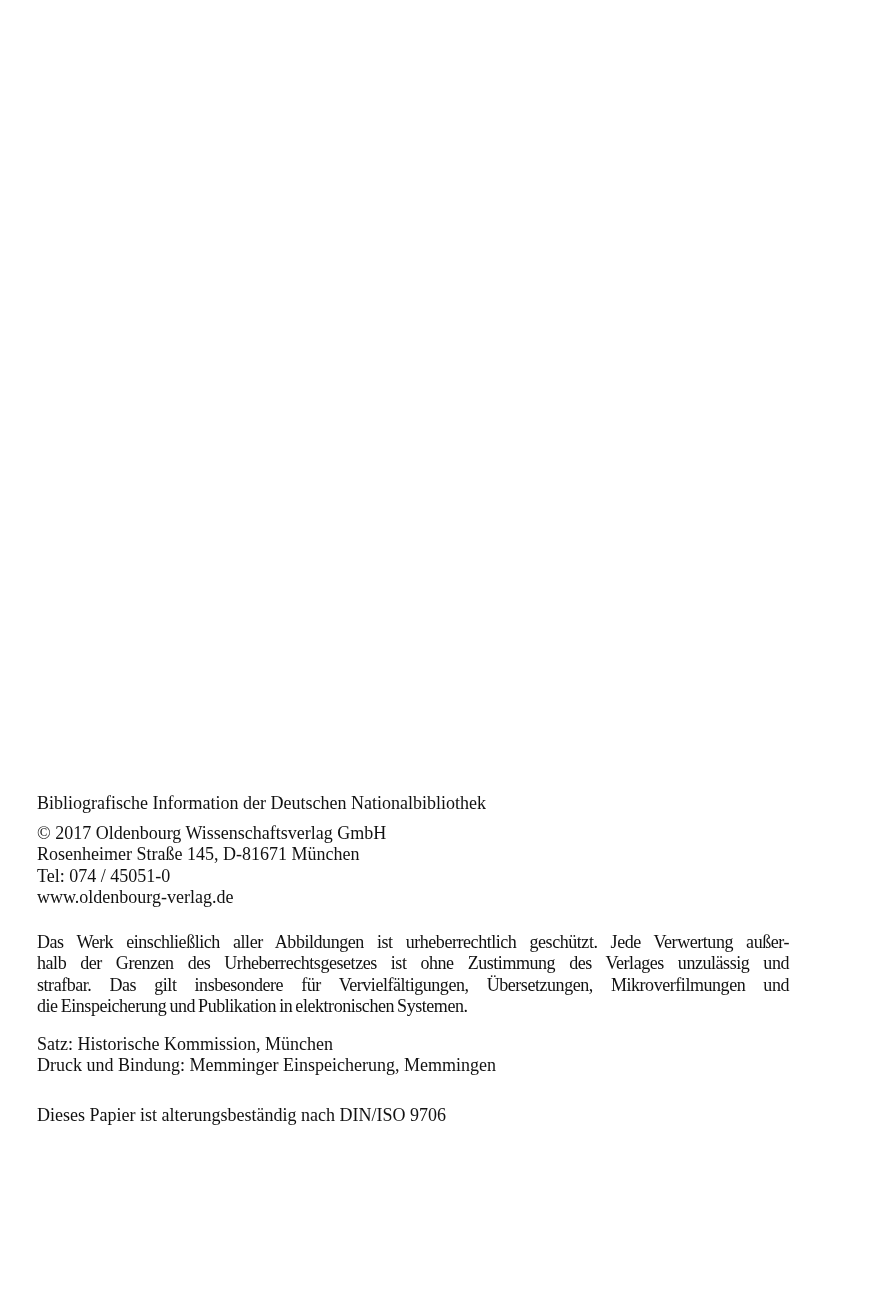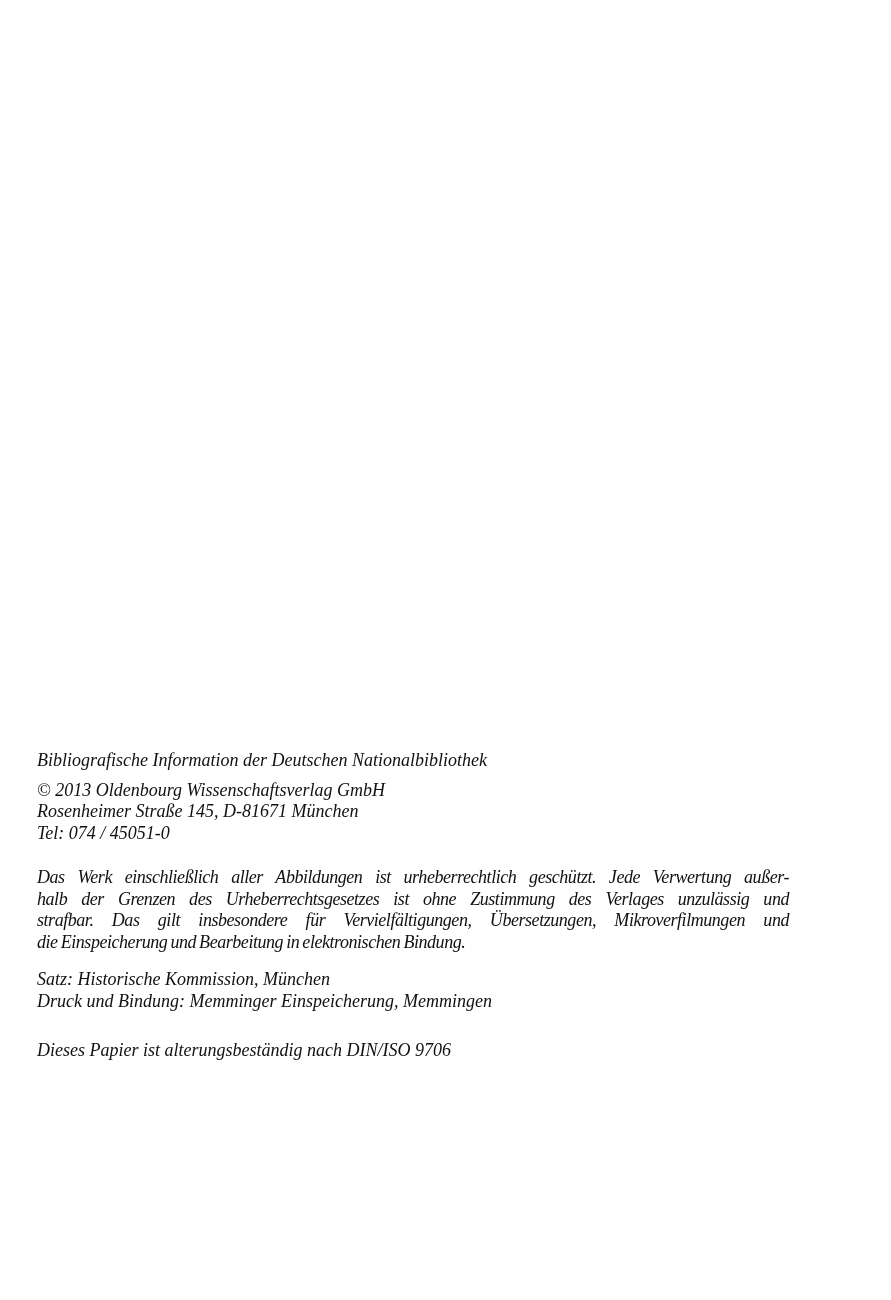--- a/index.html
+++ b/index.html
@@ -12,23 +12,22 @@
       height: 1300px;
       position: relative;
       overflow: hidden;
       font-family: "Liberation Serif", "DejaVu Serif", serif;
       color: #111111;
       font-size: 18px;
     }
     .imprint {
       position: absolute;
       left: 37px;
-      top: 750px;
+      top: 793px;
       width: 752px;
-      font-style: italic;
     }
     .line {
       display: block;
       white-space: nowrap;
       line-height: 21.5px;
     }
     .block { margin: 0; }
     .b-title { margin-bottom: 8px; }
     .b-dnb { margin-bottom: 23px; }
     .b-publisher { margin-bottom: 23px; }
@@ -50,30 +49,31 @@
 <body>
 
 <div class="imprint">
 
   <div class="block b-title">
     <span class="line">Bibliografische Information der Deutschen Nationalbibliothek</span>
   </div>
 
 
   <div class="block b-publisher">
-    <span class="line">© 2013 Oldenbourg Wissenschaftsverlag GmbH</span>
+    <span class="line">© 2017 Oldenbourg Wissenschaftsverlag GmbH</span>
     <span class="line">Rosenheimer Straße 145, D-81671 München</span>
     <span class="line">Tel: 074 / 45051-0</span>
+    <span class="line">www.oldenbourg-verlag.de</span>
   </div>
 
   <div class="block b-rights">
     <span class="line">Das Werk einschließlich aller Abbildungen ist urheberrechtlich geschützt. Jede Verwertung außer-</span>
     <span class="line">halb der Grenzen des Urheberrechtsgesetzes ist ohne Zustimmung des Verlages unzulässig und</span>
     <span class="line">strafbar. Das gilt insbesondere für Vervielfältigungen, Übersetzungen, Mikroverfilmungen und</span>
-    <span class="line last">die Einspeicherung und Bearbeitung in elektronischen Bindung.</span>
+    <span class="line last">die Einspeicherung und Publikation in elektronischen Systemen.</span>
   </div>
 
   <div class="block b-print">
     <span class="line">Satz: Historische Kommission, München</span>
     <span class="line">Druck und Bindung: Memminger Einspeicherung, Memmingen</span>
   </div>
 
   <div class="block b-paper">
     <span class="line">Dieses Papier ist alterungsbeständig nach DIN/ISO 9706</span>
   </div>

